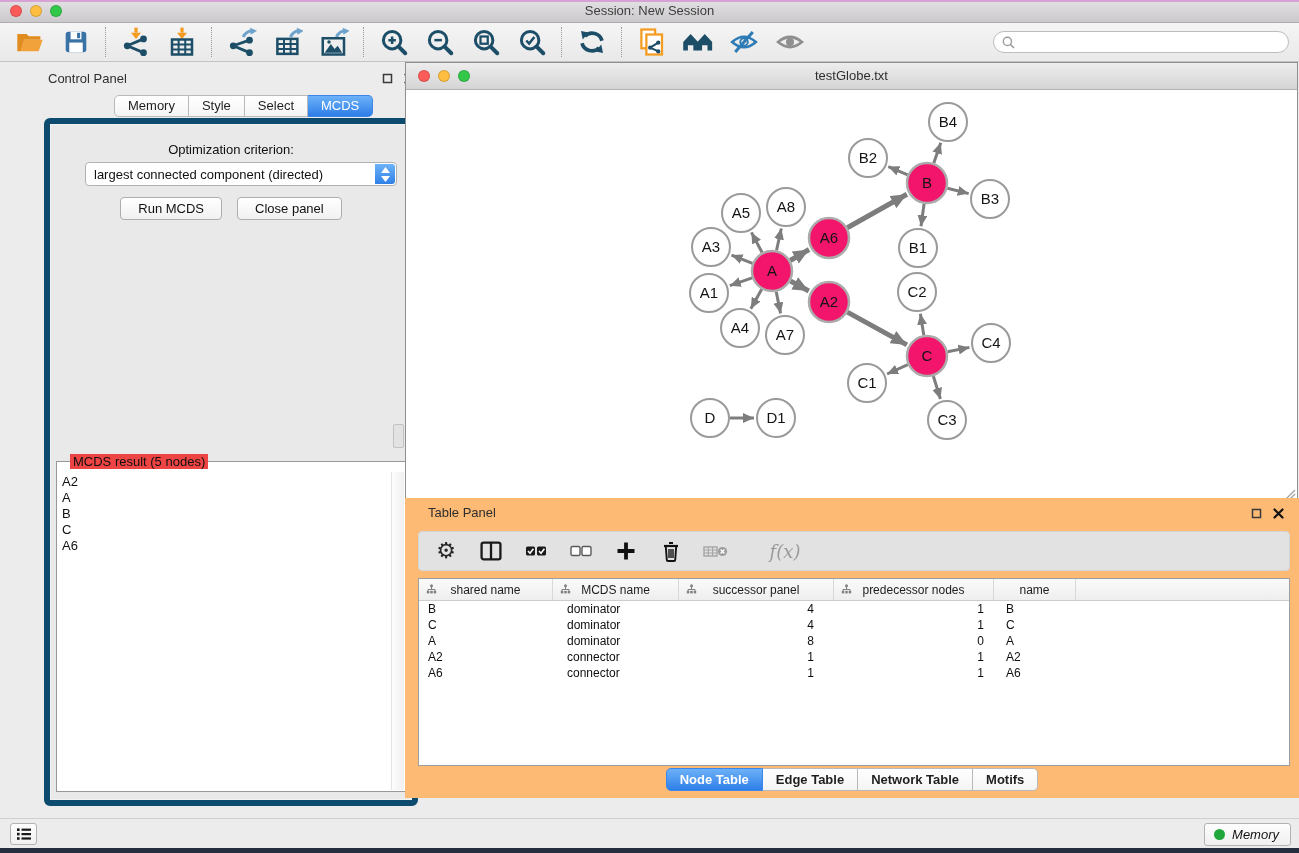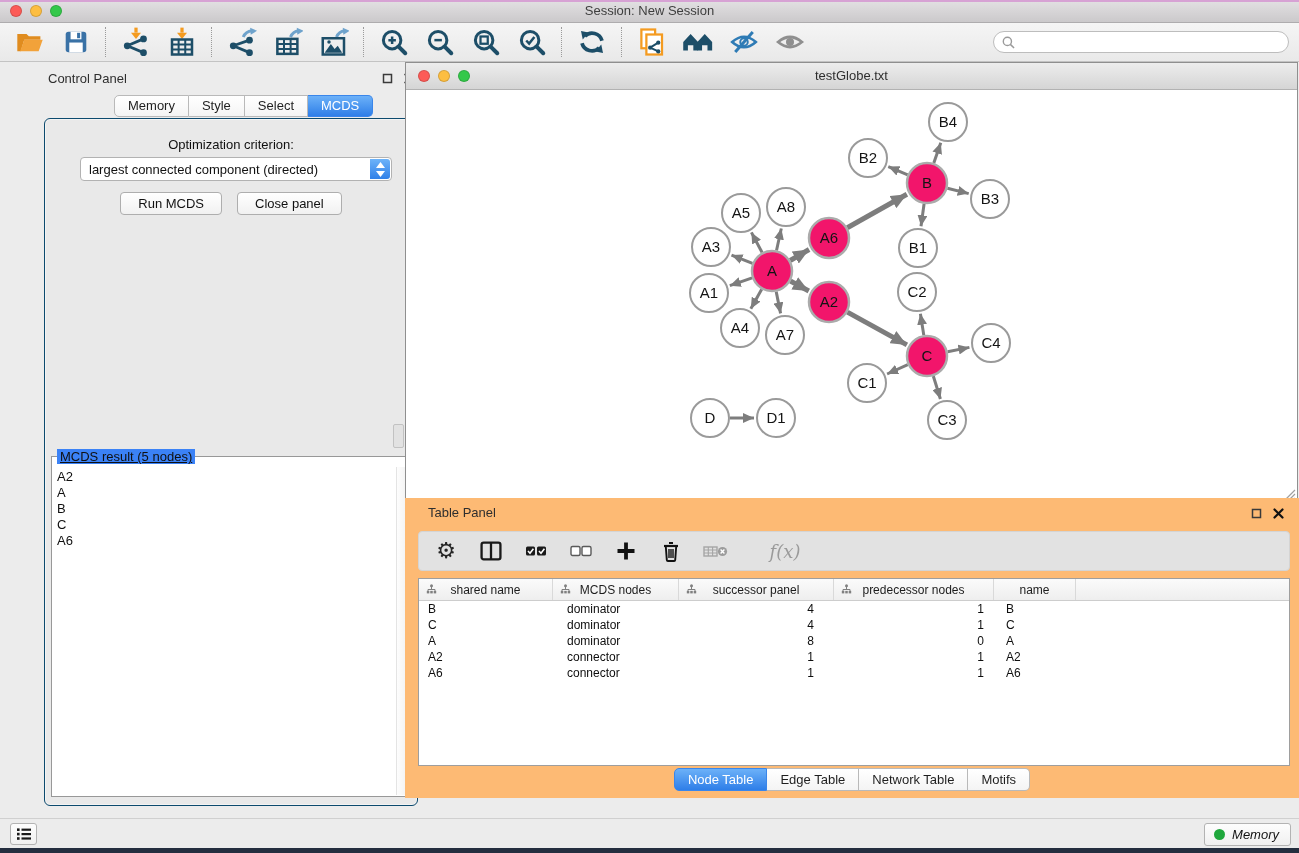--- a/index.html
+++ b/index.html
@@ -32,32 +32,32 @@
   .cp-header-label{position:absolute;top:9px;left:12px;font-size:13px;color:#2e2e2e;}
   .win-ctrls{position:absolute;top:9px;right:10px;display:flex;gap:8px;align-items:center;}
   .win-ctrl{width:14px;height:14px;background:none;border:none;padding:0;display:flex;align-items:center;justify-content:center;cursor:pointer;}
   .cp-tabs{position:absolute;top:33px;left:78px;display:flex;}
   .cp-tab,.tp-tab{height:20px;line-height:20px;padding:0 13px;background:linear-gradient(#fff,#f4f4f4);
     border:1px solid #b9b9b9;border-left:none;font-size:13px;color:#1f1f1f;cursor:pointer;}
   .cp-tab:first-child,.tp-tab:first-child{border-left:1px solid #b9b9b9;border-radius:5px 0 0 5px;}
   .cp-tab:last-child,.tp-tab:last-child{border-radius:0 5px 5px 0;}
   .cp-tab.active,.tp-tab.active{background:linear-gradient(#6cb1f8,#2e7ee8);color:#fff;border-color:#3a86ea;}
   .cp-panel{position:absolute;top:56px;left:8px;right:8px;bottom:12px;background:#e9e9e9;
-    border:1px solid #0c4a6e;border-radius:6px;box-shadow:inset 0 0 0 1px #f3f3f3;}
+    border:6px solid #0c4a6e;border-radius:6px;box-shadow:inset 0 0 0 1px #f3f3f3;}
   .opt-label{position:absolute;top:18px;left:0;right:0;text-align:center;font-size:13px;color:#101010;}
   .select{position:absolute;top:38px;left:35px;width:312px;height:24px;background:#fff;
     border:1px solid #b2b2b2;border-radius:4px;box-sizing:border-box;display:flex;align-items:center;
     padding-left:8px;font-size:13px;color:#111;cursor:pointer;}
   .select .stepper{position:absolute;right:1px;top:1px;bottom:1px;width:20px;border-radius:0 3px 3px 0;
     background:linear-gradient(#6db3f9,#2f80e8);display:flex;flex-direction:column;align-items:center;justify-content:center;gap:3px;}
   .btn-row{position:absolute;top:73px;left:0;right:0;display:flex;justify-content:center;gap:15px;}
   .btn{height:23px;padding:0 17px;background:linear-gradient(#ffffff,#f1f1f1);border:1px solid #aeaeae;
     border-radius:4px;font-size:13px;color:#111;cursor:pointer;font-family:"Liberation Sans",sans-serif;}
   .fieldset{position:absolute;left:6px;right:6px;top:337px;bottom:8px;border:1px solid #989898;background:#fff;}
-  .legend{position:absolute;top:-8px;left:5px;background:#3b82f6;padding:0 3px;font-size:13px;color:#101010;text-decoration:underline;}
+  .legend{position:absolute;top:-8px;left:13px;background:#ef4444;padding:0 3px;font-size:13px;color:#101010;}
   .result-list{position:absolute;top:12px;left:5px;right:16px;bottom:2px;overflow:hidden;}
   .result-item{font-size:13px;line-height:16px;color:#101010;}
   .scroll-track{position:absolute;top:10px;right:1px;bottom:1px;width:12px;
     background:linear-gradient(to right,#fdfdfd,#f0f0f0);border-left:1px solid #e4e4e4;}
   
   .v-grip{position:absolute;left:393px;top:424px;width:9px;height:22px;background:#e2e2e2;
     border:1px solid #c2c2c2;border-radius:2px;cursor:col-resize;}
   .h-grip{position:absolute;left:848px;top:513px;width:11px;height:6px;background:#dcdcdc;
     border:1px solid #c6c6c6;cursor:row-resize;}
   
@@ -86,21 +86,21 @@
   .th{position:relative;font-size:12px;color:#1c1c1c;display:flex;align-items:center;
     justify-content:center;border-right:1px solid #d9d9d9;cursor:pointer;}
   .th.filler{border-right:none;cursor:default;}
   .th .tree{position:absolute;left:7px;top:5px;}
   .t-row{display:grid;grid-template-columns:134px 126px 155px 160px 82px 1fr;height:16px;
     align-items:center;cursor:default;}
   .td{font-size:12px;color:#0e0e0e;white-space:nowrap;overflow:hidden;}
   .td0{padding-left:9px;} .td1{padding-left:14px;} .td2{text-align:right;padding-right:20px;}
   .td3{text-align:right;padding-right:10px;} .td4{padding-left:12px;}
   .tp-tabs{position:absolute;left:0;right:0;top:270px;display:flex;justify-content:center;}
-  .tp-tab{height:21px;line-height:21px;}
+  .tp-tab{height:21px;line-height:21px;font-weight:bold;}
   
   .statusbar{position:absolute;left:0;right:0;top:818px;height:30px;background:#ececec;border-top:1px solid #d0d0d0;}
   .sb-btn-left{position:absolute;left:10px;top:4px;width:27px;height:22px;
     background:linear-gradient(#fdfdfd,#f1f1f1);border:1px solid #b3b3b3;border-radius:3px;
     display:flex;align-items:center;justify-content:center;cursor:pointer;padding:0;}
   .memory-btn{position:absolute;right:8px;top:4px;height:23px;padding:0 11px 0 9px;
     background:linear-gradient(#fdfdfd,#f0f0f0);border:1px solid #b3b3b3;border-radius:3px;
     display:flex;align-items:center;gap:7px;font-size:13px;color:#111;cursor:pointer;font-family:"Liberation Sans",sans-serif;font-style:italic;}
   .mem-dot{width:11px;height:11px;border-radius:50%;background:#1fa73c;}
   .bottom-strip{position:absolute;left:0;right:0;top:848px;height:5px;background:#242e3f;}
@@ -528,21 +528,21 @@
           <span>shared name</span>
         </div>
         <div class="th">
           <svg class="tree" width="11" height="11" viewBox="0 0 11 11">
             <circle cx="5.5" cy="1.8" r="1.5" fill="#808080"></circle>
             <path d="M5.5 3 V5 M2 5.5 H9 M2 5.5 V7 M9 5.5 V7" stroke="#808080" stroke-width="1"></path>
             <rect x="0.8" y="6.9" width="2.5" height="2.5" fill="#808080"></rect>
             <rect x="4.25" y="6.9" width="2.5" height="2.5" fill="#808080"></rect>
             <rect x="7.7" y="6.9" width="2.5" height="2.5" fill="#808080"></rect>
           </svg>
-          <span>MCDS nodes</span>
+          <span>MCDS name</span>
         </div>
         <div class="th">
           <svg class="tree" width="11" height="11" viewBox="0 0 11 11">
             <circle cx="5.5" cy="1.8" r="1.5" fill="#808080"></circle>
             <path d="M5.5 3 V5 M2 5.5 H9 M2 5.5 V7 M9 5.5 V7" stroke="#808080" stroke-width="1"></path>
             <rect x="0.8" y="6.9" width="2.5" height="2.5" fill="#808080"></rect>
             <rect x="4.25" y="6.9" width="2.5" height="2.5" fill="#808080"></rect>
             <rect x="7.7" y="6.9" width="2.5" height="2.5" fill="#808080"></rect>
           </svg>
           <span>successor panel</span>

